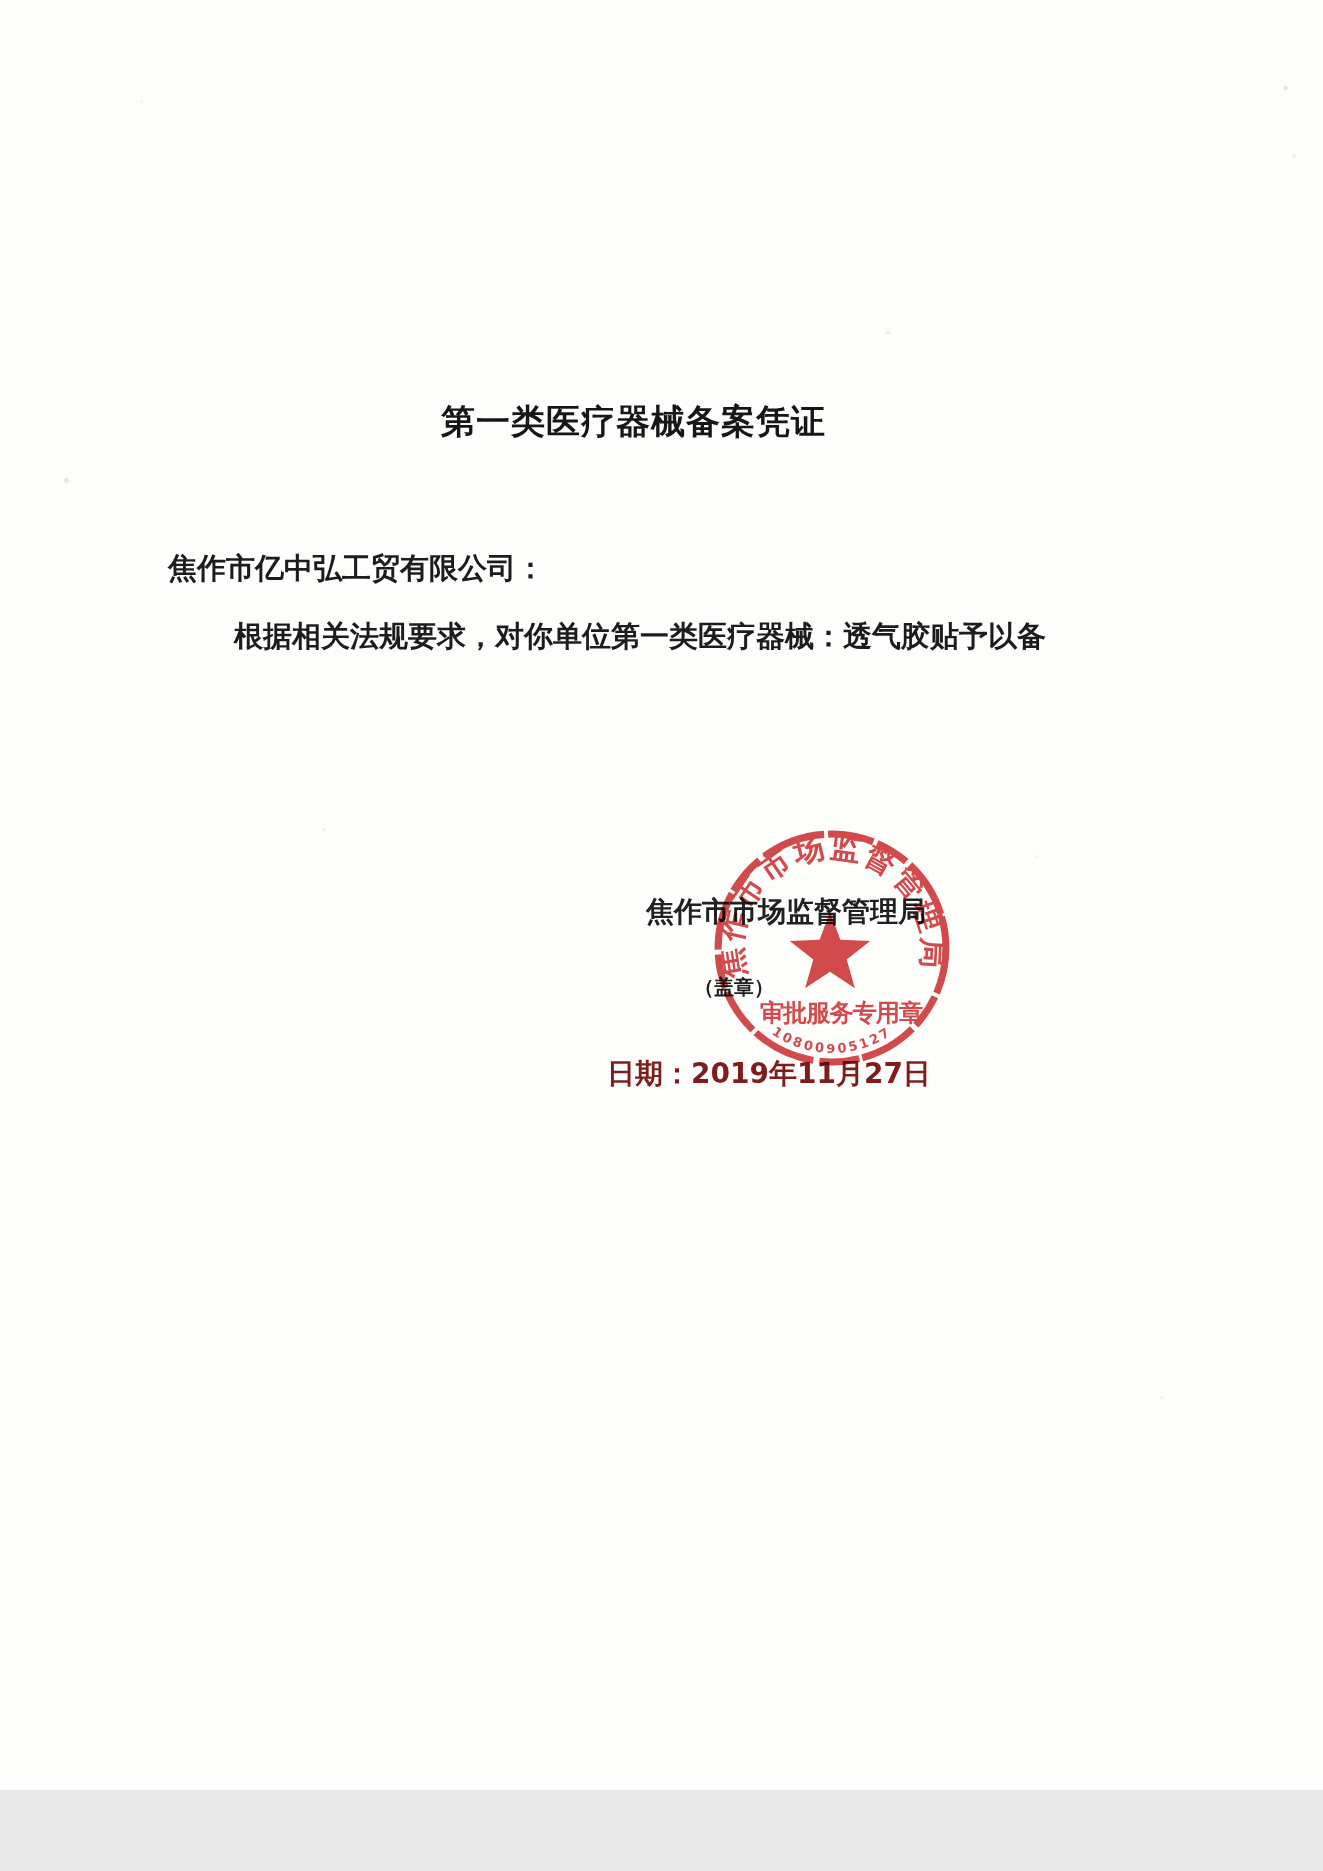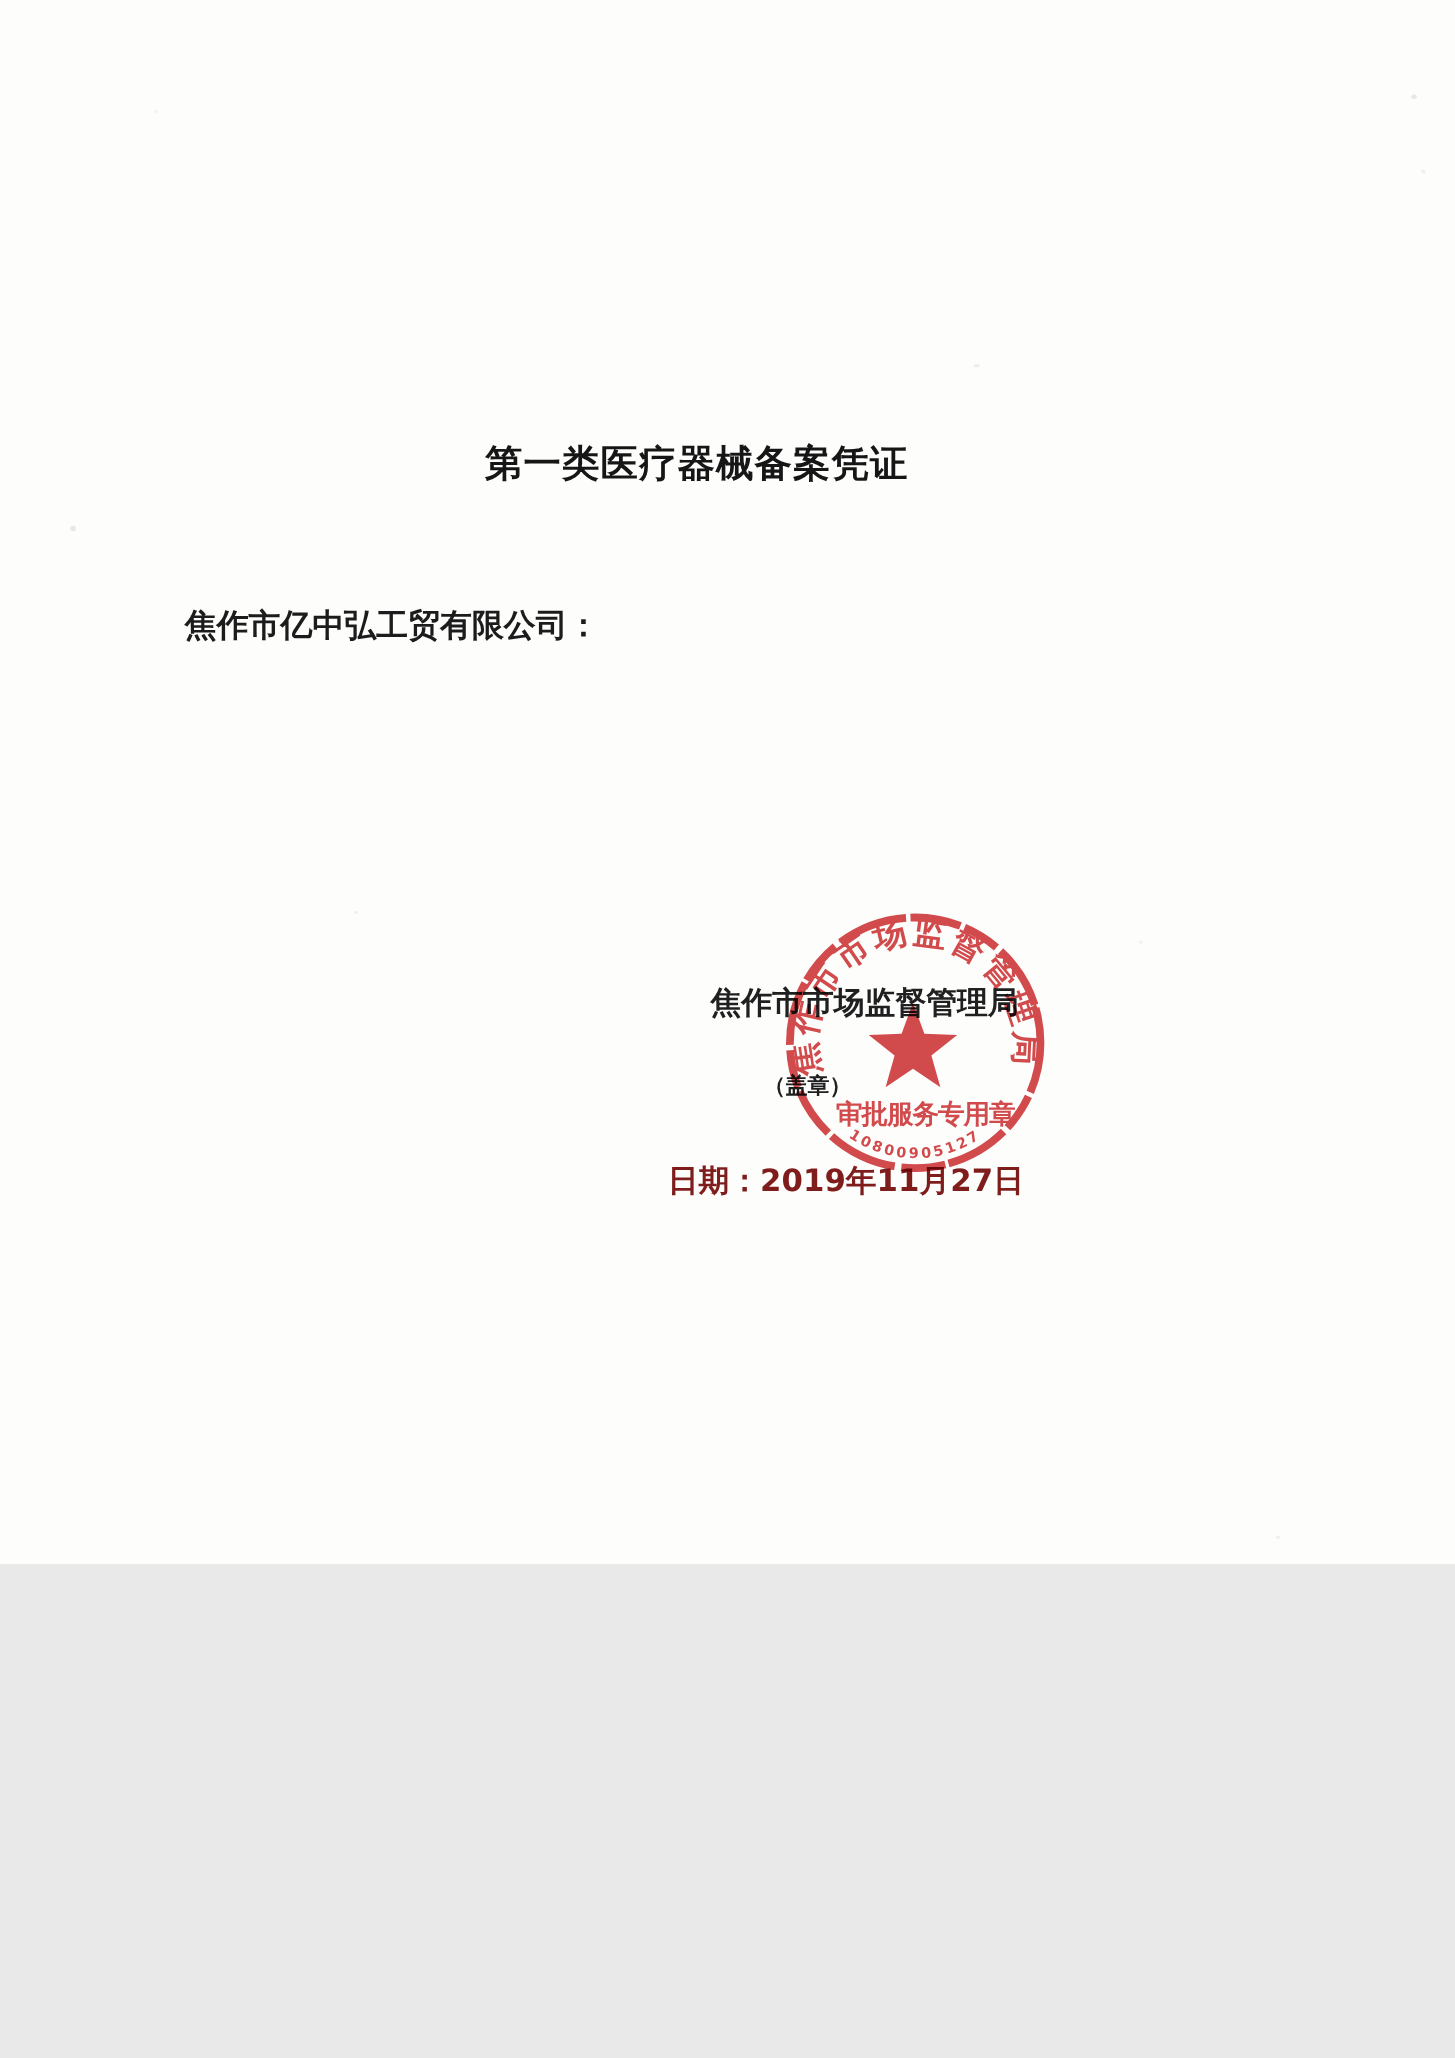--- a/index.html
+++ b/index.html
@@ -4,21 +4,21 @@
 <style>
   html, body {
     margin: 0;
     padding: 0;
     background: #e9e9e9;
     font-family: "DejaVu Sans", sans-serif;
   }
   .page {
     position: relative;
     width: 1323px;
-    height: 1422px;
+    height: 1790px;
     margin: 0 auto;
     background: #fdfdfc;
     color: var(--ink-black, #1e1e1e);
     overflow: hidden;
   }
   .txt { position: absolute; white-space: nowrap; }
   .title {
     left: 441px; top: 399px;
     font-size: 34px;
     font-weight: 700;
@@ -85,20 +85,21 @@
 </head>
 <body>
 
 <div class="page">
 
   <div class="txt title">第一类医疗器械备案凭证</div>
 
   <div class="txt addressee">焦作市亿中弘工贸有限公司：</div>
 
   <div class="body-par">
+    <div class="line indent">根据相关法规要求，对你单位第一类医疗器械：透气胶贴予以备</div>
   </div>
 
   <div class="txt issuer">焦作市市场监督管理局</div>
 
   <div class="txt seal-note">（盖章）</div>
 
   <div class="txt date-line">日期：2019年11月27日</div>
 
   <div class="seal">
     <svg viewBox="0 0 250 250" xmlns="http://www.w3.org/2000/svg">

